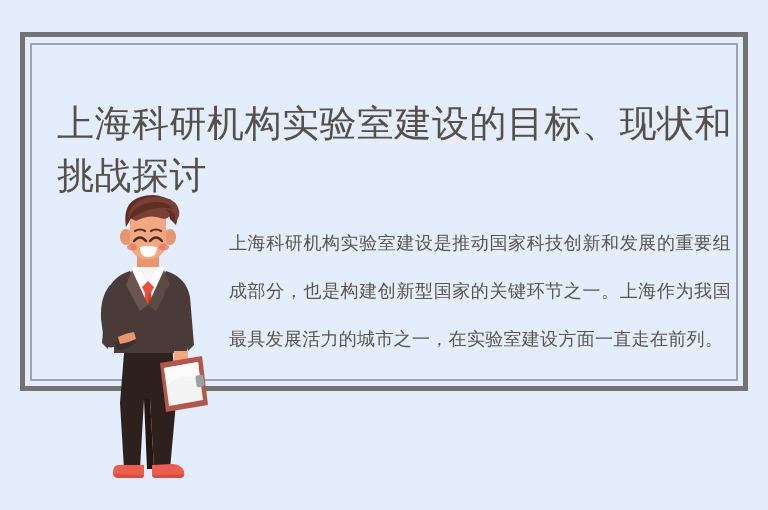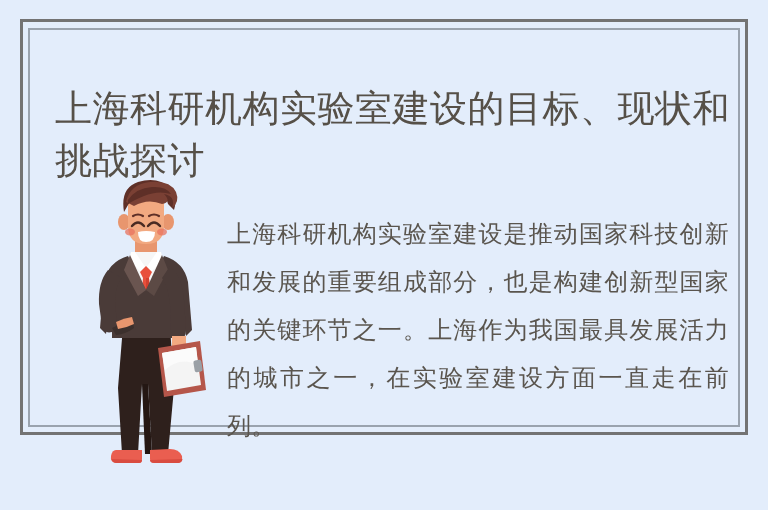--- a/index.html
+++ b/index.html
@@ -10,25 +10,25 @@
     width: 768px;
     height: 510px;
     background: #e3edfb;
     font-family: "Liberation Sans", "DejaVu Sans", sans-serif;
     overflow: hidden;
   }
 
   #card {
     position: absolute;
     left: 20px;
-    top: 19px;
+    top: 32px;
     width: 728px;
-    height: 416px;
+    height: 359px;
     box-sizing: border-box;
-    border: 3px solid #737373;
+    border: 5px solid #737373;
     background: #e3edfb;
   }
 
   #card-inner {
     position: absolute;
     left: 5px;
     top: 6px;
     right: 5px;
     bottom: 5px;
     box-sizing: border-box;
@@ -63,21 +63,21 @@
     top: 0px;
     width: 130px;
     height: 300px;
   }
 
   #body-text {
     position: absolute;
     left: 197px;
     top: 8px;
     width: 502px;
-    font-size: 24px;
+    font-size: 18px;
     line-height: 48px;
     font-weight: 300;
     color: #5a554e;
     letter-spacing: 0.3px;
     text-align: justify;
     text-justify: inter-character;
   }
 </style>
 </head>
 <body>

